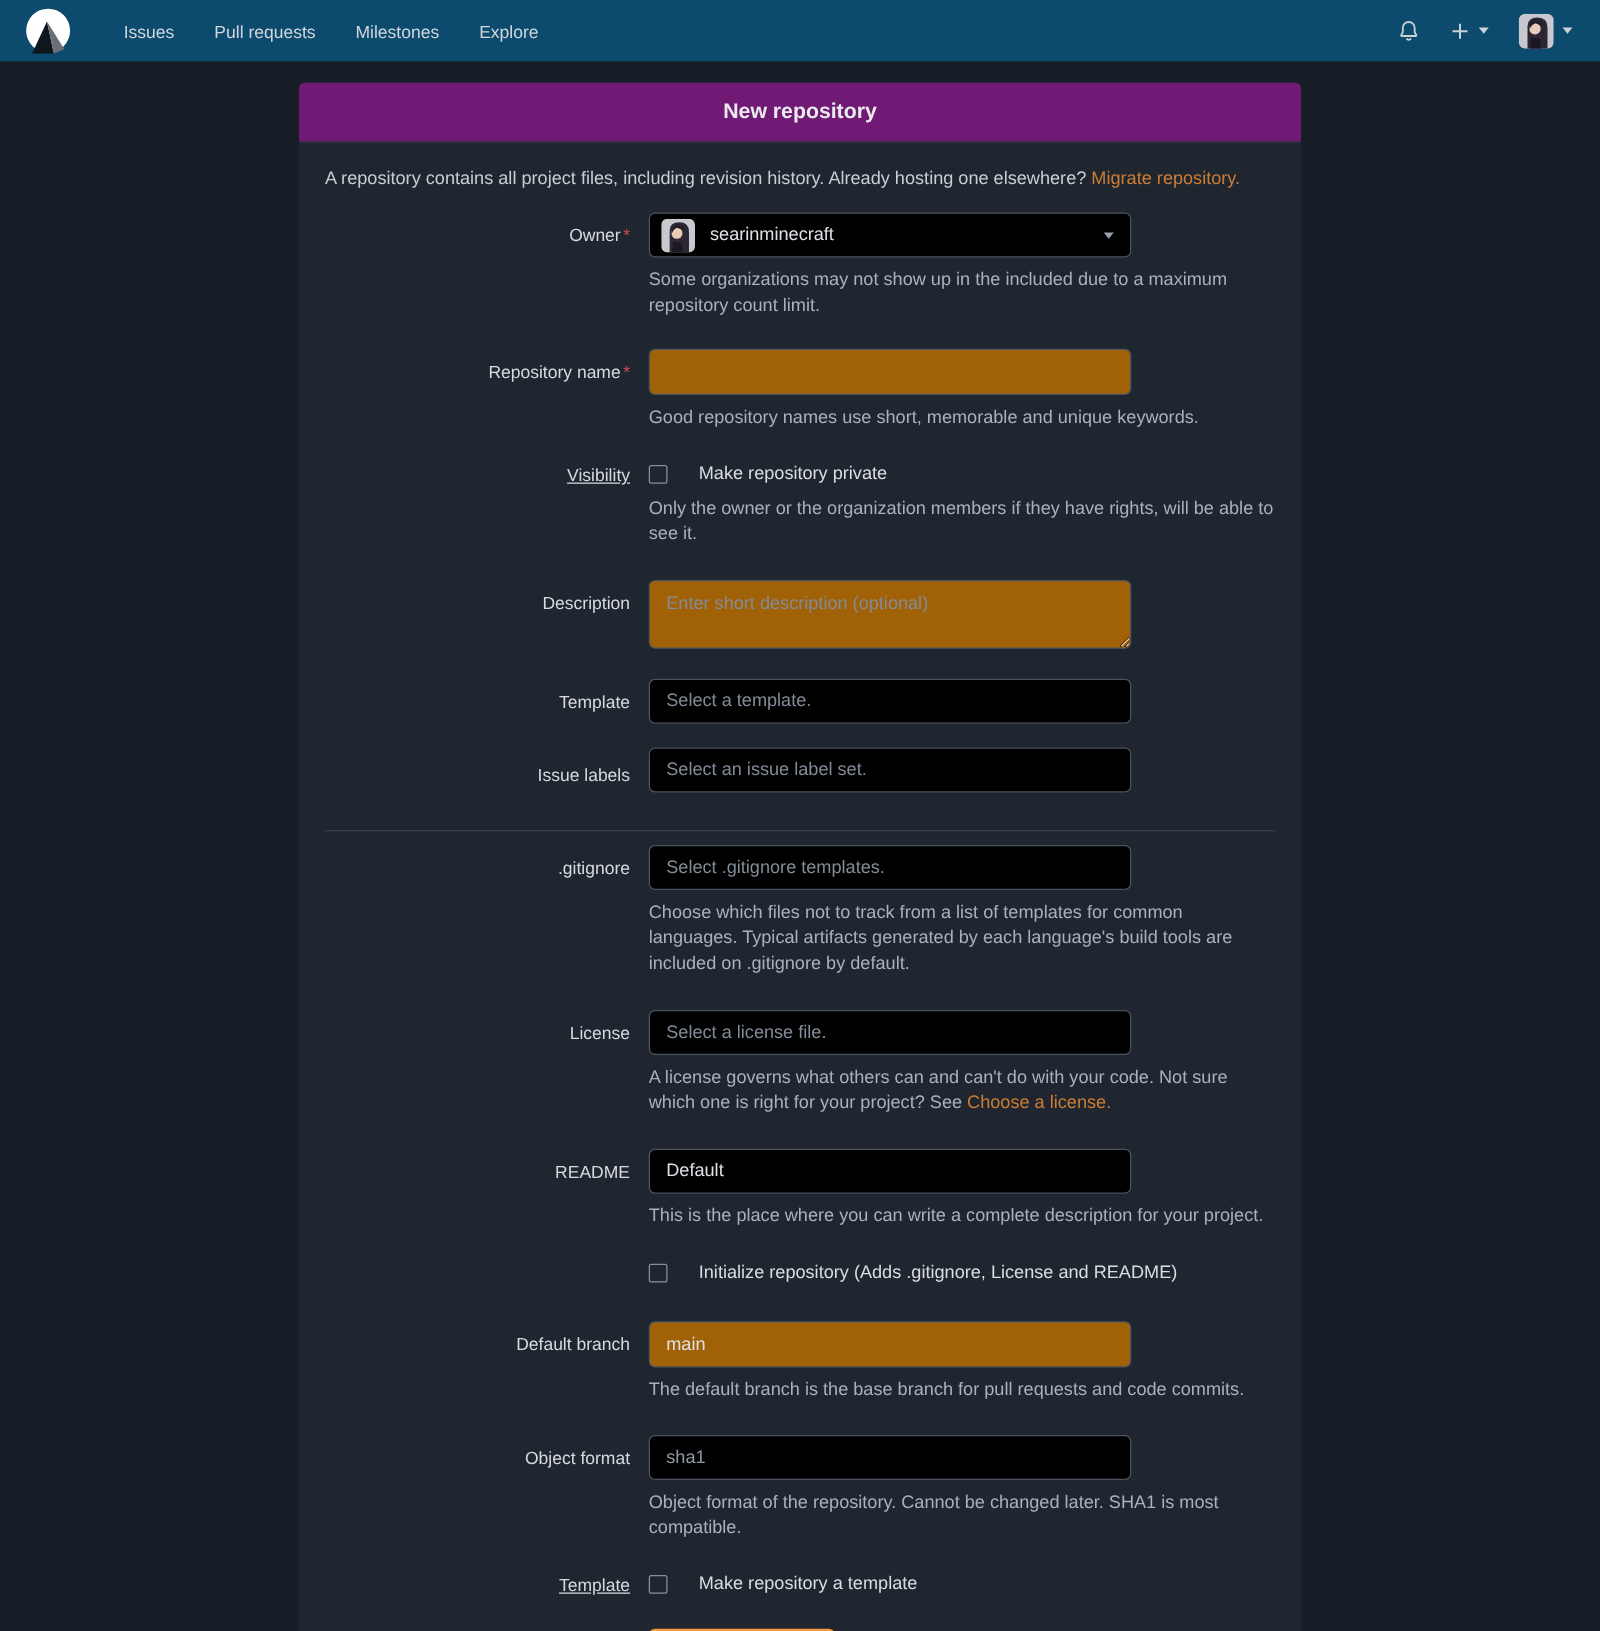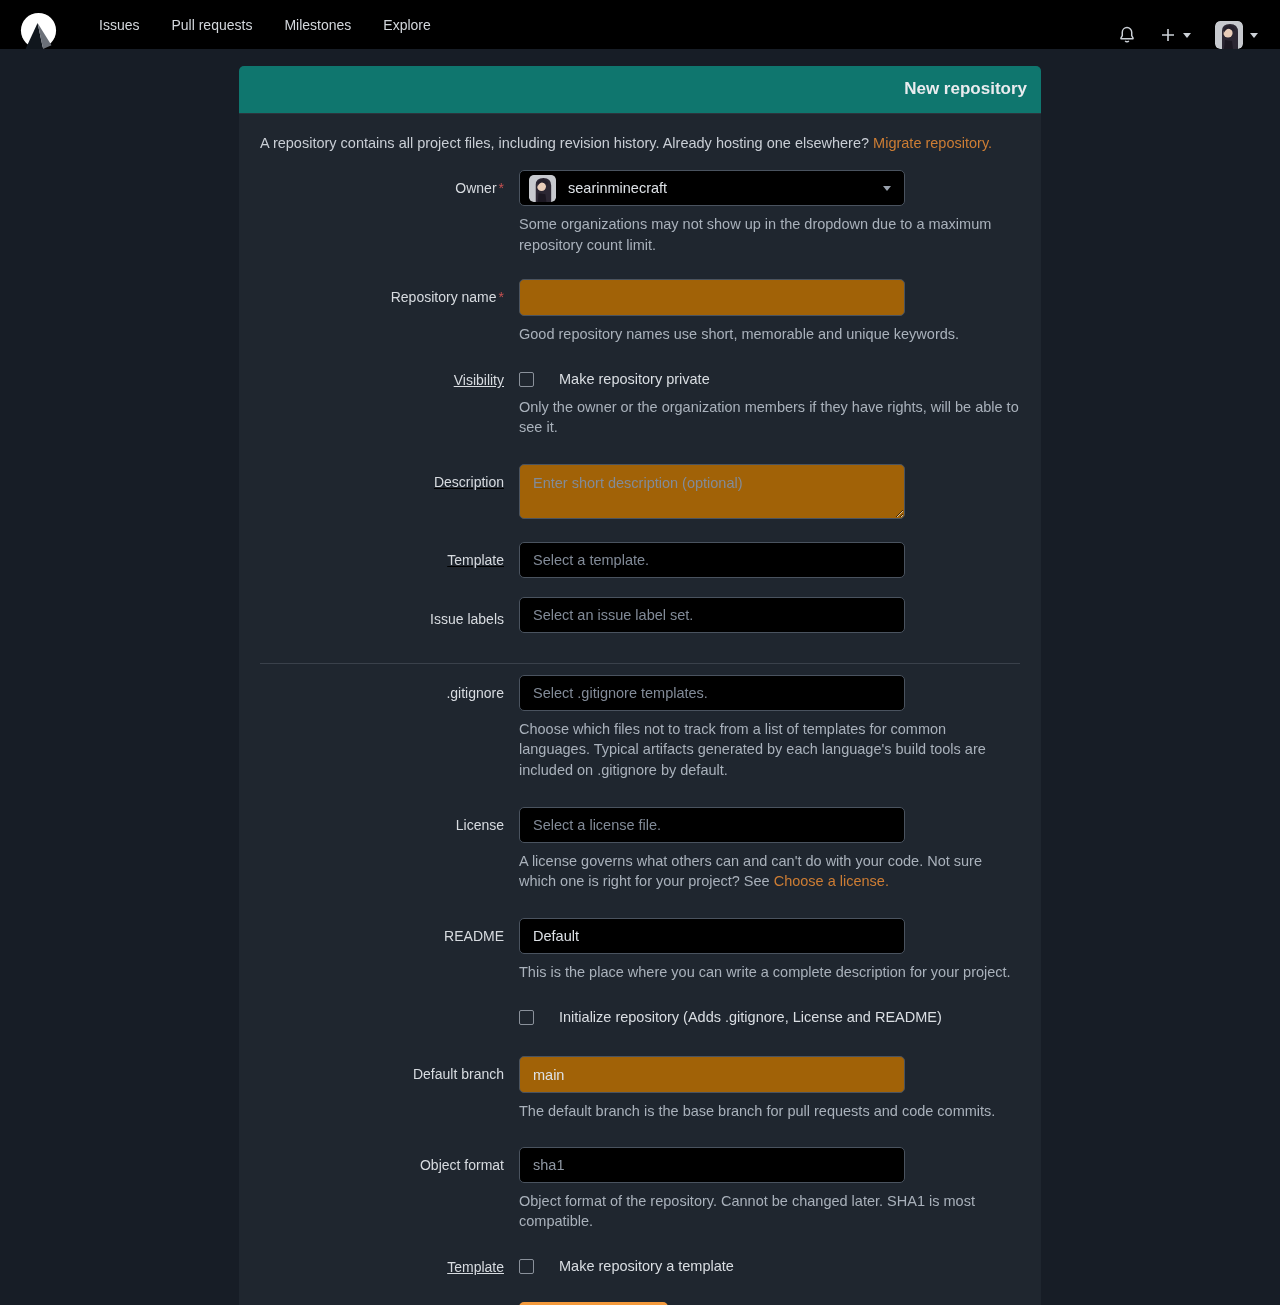--- a/index.html
+++ b/index.html
@@ -7,23 +7,23 @@
   body {
     height: 1305px;
     background: #171d26;
     font-family: "Liberation Sans", sans-serif;
     overflow: hidden;
   }
 
   
   .navbar {
     height: 49px;
-    background: #000000;
+    background: #0c4a6e;
     display: flex;
-    align-items: flex-end;
+    align-items: center;
     padding: 0 16px 0 20px;
   }
   .logo-btn { width: 37px; height: 37px; margin-right: 26px; cursor: pointer; display: flex; align-items: center; }
   .nav-link {
     color: #d3d7dc;
     font-size: 14px;
     padding: 0 16px;
     height: 49px;
     display: flex;
     align-items: center;
@@ -43,24 +43,24 @@
 
   
   .panel {
     width: 802px;
     margin: 17px auto 0;
     background: #1f262f;
     border-radius: 5px;
     overflow: hidden;
   }
   .panel-header {
-    background: #0f766e;
+    background: #701a75;
     border-bottom: 1px solid #2d343d;
     padding: 13px 14px 14px;
-    text-align: right;
+    text-align: center;
   }
   .panel-title { color: #e9ebee; font-size: 17px; font-weight: 600; }
   .panel-body { padding: 17px 21px 17px; }
 
   .intro { font-size: 14.5px; color: #c9ced5; line-height: 1.4; margin: 2px 0 17px; }
   .link-orange { color: #cd7d34; cursor: pointer; text-decoration: none; }
 
   
   .frow { display: flex; }
   .flabel {
@@ -128,21 +128,21 @@
     cursor: pointer;
   }
   .check-line { display: flex; align-items: flex-start; gap: 25px; cursor: pointer; }
   .check-text { font-size: 14.5px; color: #dadee3; line-height: 1.2; }
 
   .divider { border: 0; border-top: 1px solid #3a414b; margin: 17px 0 11px; }
 
   .mb24 { margin-bottom: 24px; }
   .mb27 { margin-bottom: 27px; }
   .mb26 { margin-bottom: 26px; }
-  .mb19 { margin-bottom: 19px; text-decoration: underline; }
+  .mb19 { margin-bottom: 19px; }
   .mb17 { margin-bottom: 30px; align-items: center; }
   .mb25 { margin-bottom: 25px; justify-content: space-between; }
   .mb0  { margin-bottom: 0; }
 
   .submit-btn {
     background: #f49a3c;
     color: #161d27;
     border: 0;
     border-radius: 5px;
     padding: 9px 19px;
@@ -215,21 +215,21 @@
           <svg class="owner-avatar" viewBox="0 0 28 28">
             <rect width="28" height="28" rx="5" fill="#c7c9ce"></rect>
             <path d="M7 28 L7 10 Q7 3 15 3 Q23 3 23 11 L23 28 Z" fill="#2c2733"></path>
             <circle cx="13" cy="12" r="4.6" fill="#e9cdb9"></circle>
             <path d="M8.5 13 Q8 4.5 15 4.5 Q20.5 5.5 19.5 10 L13.5 7.5 Q10 8.5 8.5 13 Z" fill="#241f2b"></path>
             <path d="M9 28 L10 19 L17 20 L18 28 Z" fill="#1c1822"></path>
           </svg>
           <span class="val">searinminecraft</span>
           <span class="dd-caret"></span>
         </div>
-        <p class="help">Some organizations may not show up in the dropdown due to a maximum repository count limit.</p>
+        <p class="help">Some organizations may not show up in the included due to a maximum repository count limit.</p>
       </div>
     </div>
 
     <div class="frow mb27">
       <div class="flabel">
         <span>Repository name</span><span class="req">*</span>
       </div>
       <div class="fcol">
         <input type="text" class="text-input" style="">
         <p class="help">Good repository names use short, memorable and unique keywords.</p>

